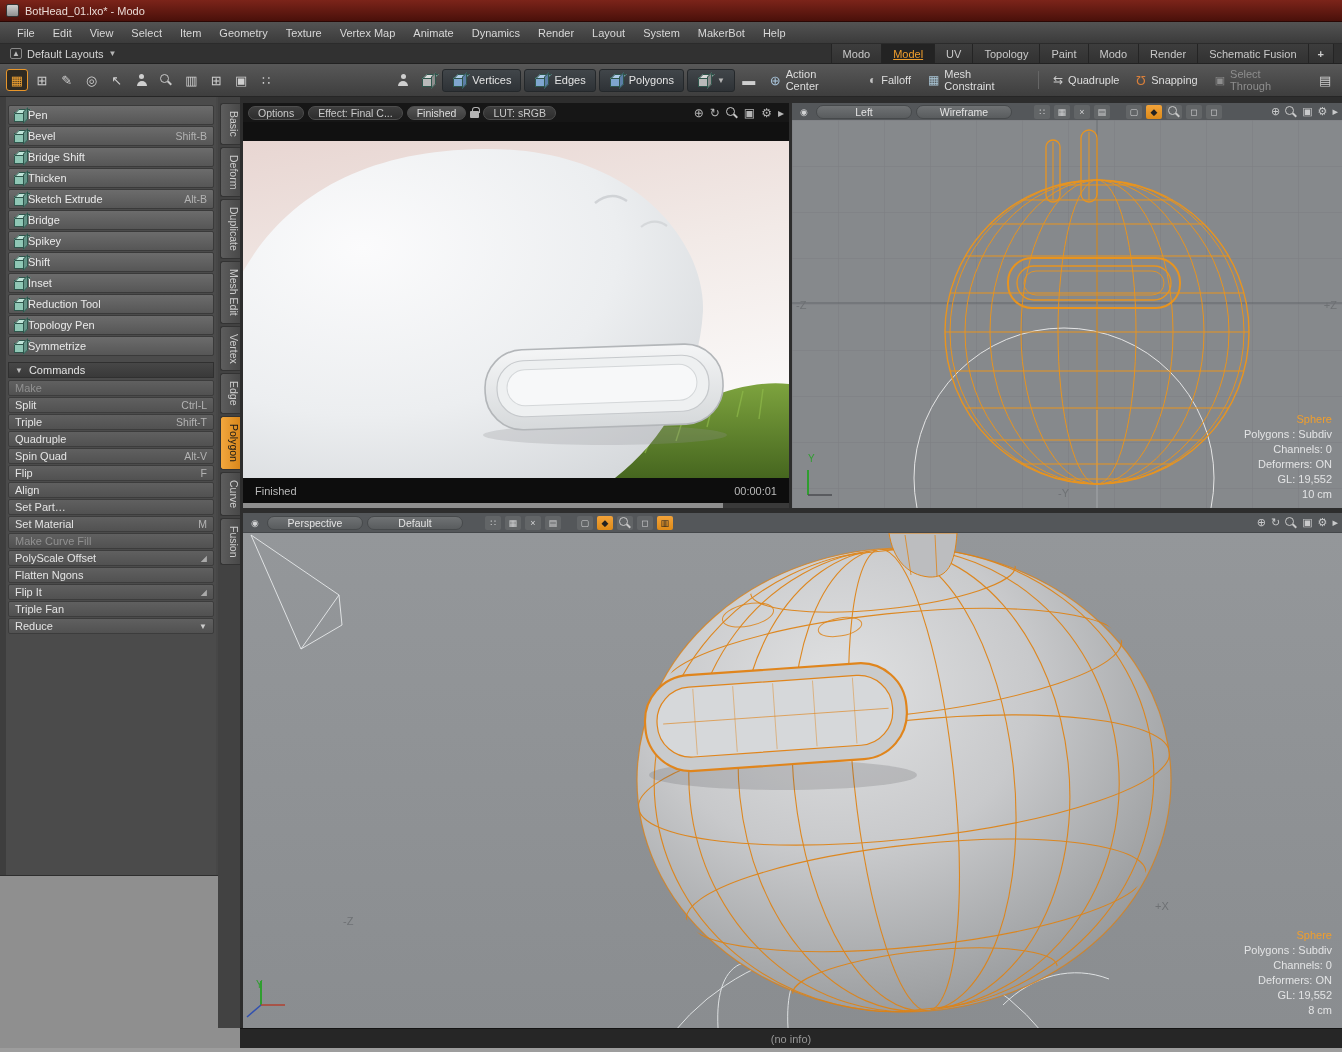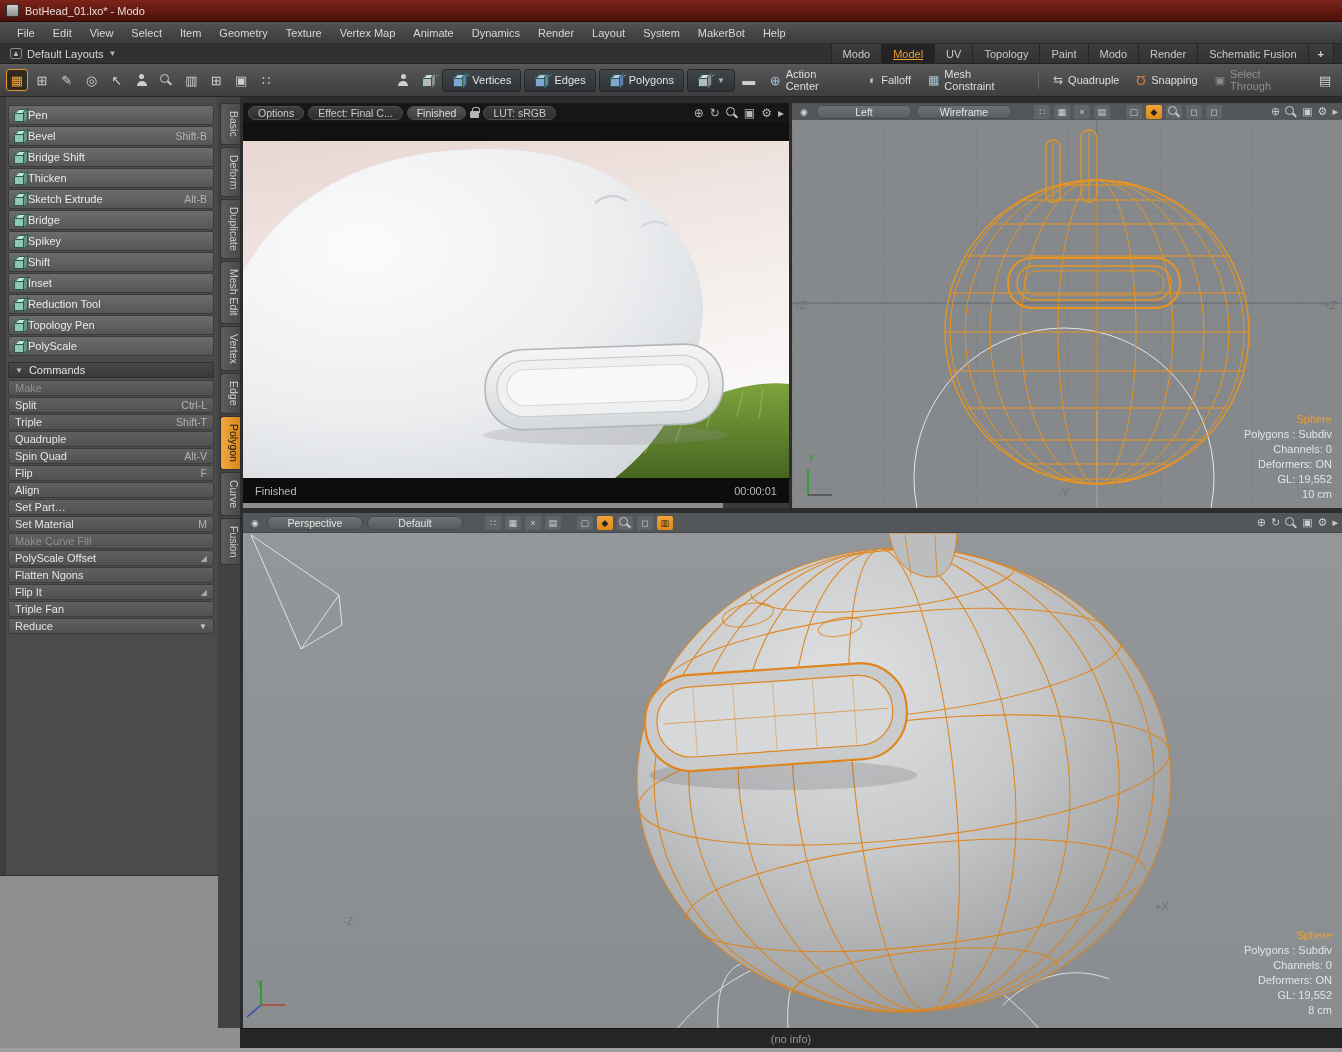--- a/index.html
+++ b/index.html
@@ -310,21 +310,21 @@
         <span class="t-label">Reduction Tool</span>
         <span class="t-key"></span>
       </div>
     <div class="tool-row">
         <span class="cube-icon"></span>
         <span class="t-label">Topology Pen</span>
         <span class="t-key"></span>
       </div>
     <div class="tool-row">
         <span class="cube-icon"></span>
-        <span class="t-label">PolyScale</span>
+        <span class="t-label">Symmetrize</span>
         <span class="t-key"></span>
       </div>
 
     <div class="cmd-header">
       <span class="tri">▼</span>
       <span>Commands</span>
     </div>
     <div class="cmd-row disabled">
         <span>Make</span>
         <span class="t-key"></span>

